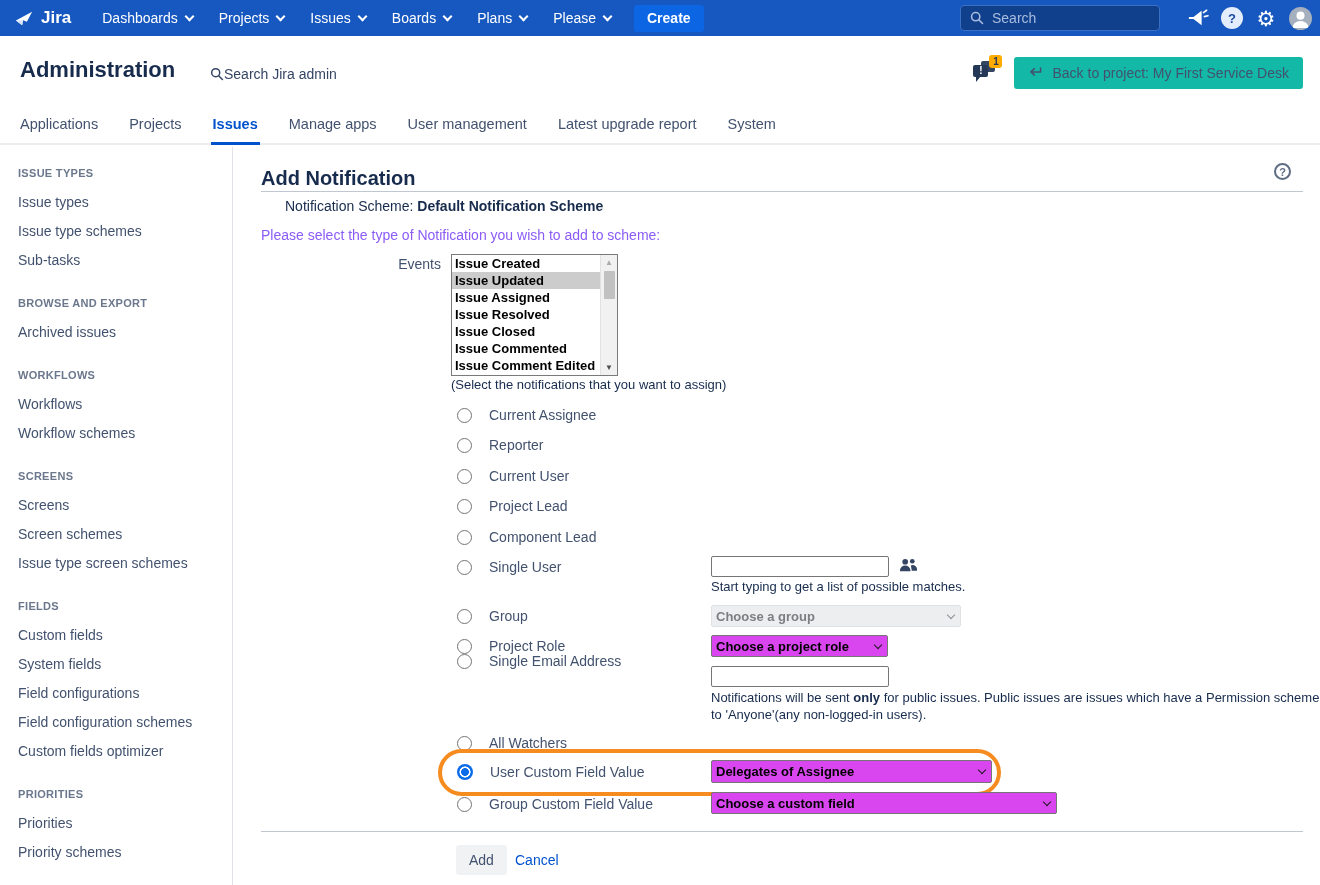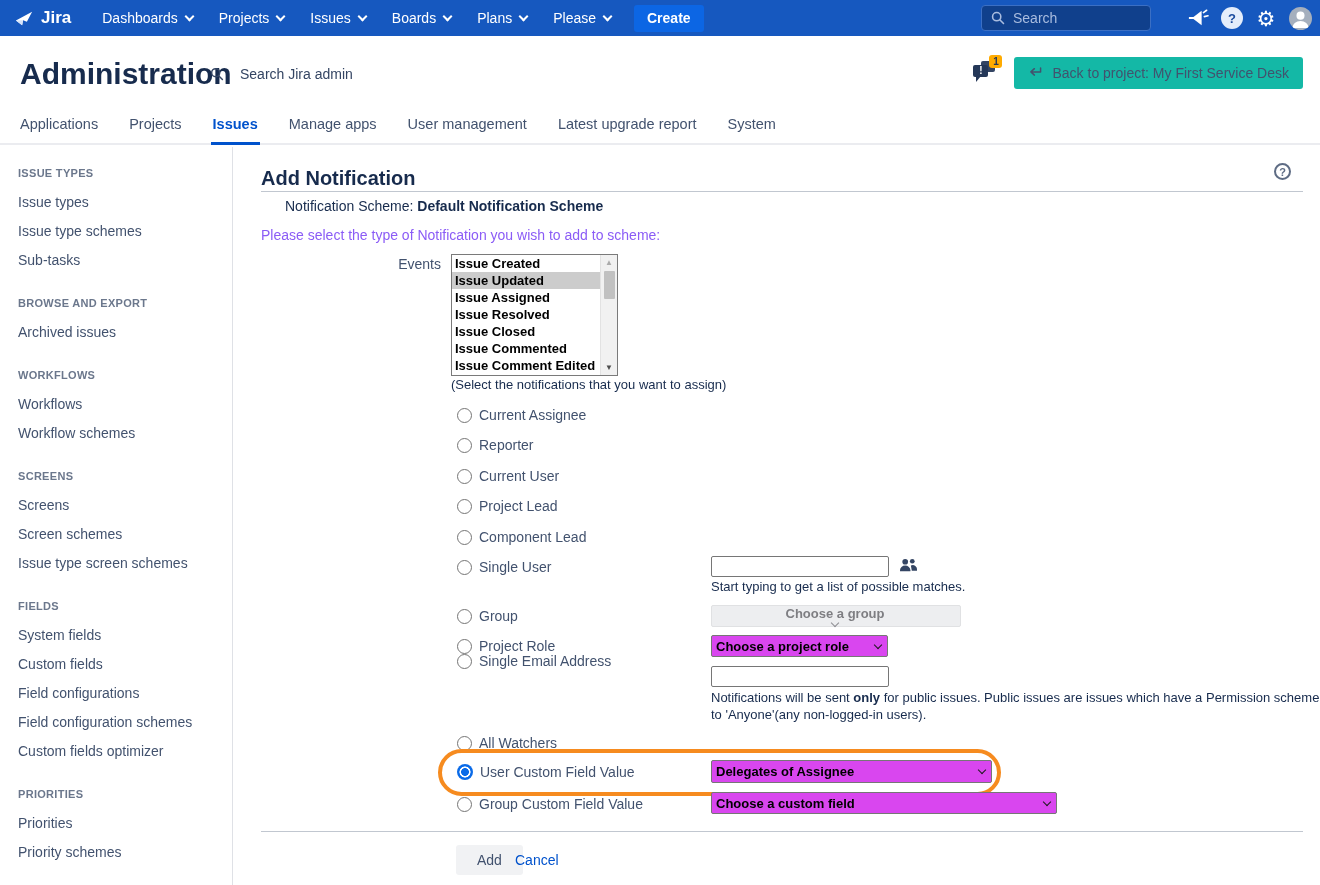--- a/index.html
+++ b/index.html
@@ -6,32 +6,32 @@
   body { font-family:"Liberation Sans", sans-serif; background:#fff; }
   .page { position:relative; width:1320px; height:885px; background:#fff; overflow:hidden; }
 
   
   .topnav { position:absolute; left:0; top:0; width:1320px; height:36px; background:#1658BF; display:flex; align-items:center; }
   .logo { display:flex; align-items:center; gap:6px; padding:0 18px 0 14px; color:#fff; font-size:17px; font-weight:600; }
   .nav-item { display:flex; align-items:center; gap:8px; color:#fff; font-size:14px; font-weight:500; padding:0 13px; height:36px; cursor:pointer; }
   .chev { width:7px; height:7px; border-right:2px solid #fff; border-bottom:2px solid #fff; transform:rotate(45deg); margin-top:-4px; }
   .create-btn { margin-left:10px; background:#0C66E4; color:#fff; border:none; border-radius:3px; height:27px; padding:0 13px; font-size:14px; font-weight:700; font-family:inherit; cursor:pointer; }
   .nav-right { position:absolute; right:8px; top:0; height:36px; display:flex; align-items:center; gap:10px; }
-  .nav-search { display:flex; align-items:center; gap:8px; width:170px; height:26px; background:#10408C; border:1px solid #3B6FC4; border-radius:4px; padding:0 9px; margin-right:25px; }
+  .nav-search { display:flex; align-items:center; gap:8px; width:200px; height:26px; background:#10408C; border:1px solid #3B6FC4; border-radius:4px; padding:0 9px; margin-right:16px; }
   .nav-search input { background:transparent; border:none; outline:none; color:#CBD9F0; font-size:14px; width:120px; font-family:inherit; }
   .nav-search input::placeholder { color:#A9BCDF; }
   .icon-btn { width:24px; height:24px; display:flex; align-items:center; justify-content:center; cursor:pointer; }
   .help-circle-nav { width:22px; height:22px; border-radius:50%; background:#E4EDFB; color:#1A4B9E; font-weight:700; font-size:13px; display:flex; align-items:center; justify-content:center; }
   .gear { color:#fff; font-size:21px; line-height:1; }
   .avatar { width:23px; height:23px; border-radius:50%; background:#A5AFBD; display:flex; align-items:flex-end; justify-content:center; overflow:hidden; }
 
   
   .pagehead { position:absolute; left:0; top:36px; width:1320px; height:76px; }
-  .admin-title { position:absolute; left:20px; top:21px; font-size:30px; font-weight:600; color:#172B4D; }
-  .admin-search { position:absolute; left:210px; top:30px; display:flex; align-items:center; gap:16px; color:#344563; font-size:14px; cursor:pointer; }
+  .admin-title { position:absolute; left:20px; top:21px; font-size:22px; font-weight:600; color:#172B4D; }
+  .admin-search { position:absolute; left:210px; top:30px; display:flex; align-items:center; gap:0; color:#344563; font-size:14px; cursor:pointer; }
   .head-right { position:absolute; right:17px; top:20px; display:flex; align-items:center; gap:10px; }
   .bubbles { position:relative; width:34px; height:34px; cursor:pointer; }
   .bubble-back { position:absolute; left:11px; top:5px; width:14px; height:11px; background:#344563; border-radius:2px; }
   .bubble-front { position:absolute; left:3px; top:9px; width:15px; height:12px; background:#253858; border-radius:2px; color:#fff; font-size:10px; font-weight:700; text-align:center; line-height:12px; }
   .bubble-tail { position:absolute; left:6px; top:20px; width:0; height:0; border-left:5px solid #253858; border-bottom:6px solid transparent; }
   .bubble-badge { position:absolute; left:19px; top:-1px; min-width:13px; height:13px; background:#FFAB00; border-radius:3px; color:#253858; font-size:10px; font-weight:700; text-align:center; line-height:13px; padding:0 2px; }
   .back-btn { display:flex; align-items:center; gap:9px; background:#14b8a6; border:none; border-radius:3px; height:32px; padding:0 14px; font-size:14px; color:#42526E; font-family:inherit; cursor:pointer; }
 
   
   .tabbar { position:absolute; left:0; top:112px; width:1320px; height:33px; border-bottom:2px solid #EBECF0; display:flex; align-items:flex-end; padding-left:18px; }
@@ -59,40 +59,40 @@
   .events-list { flex:1; overflow:hidden; }
   .event-opt { font-size:13px; font-weight:600; color:#000; line-height:17px; padding-left:3px; white-space:nowrap; cursor:default; }
   .event-opt.selected { background:#CCCCCC; }
   .sb { width:17px; background:#F1F1F1; display:flex; flex-direction:column; align-items:center; border-left:1px solid #E2E2E2; }
   .sb-arrow { width:17px; height:15px; font-size:8px; display:flex; align-items:center; justify-content:center; cursor:pointer; }
   .sb-up { color:#ABABAB; }
   .sb-down { color:#4D4D4D; margin-top:auto; }
   .sb-thumb { width:11px; height:28px; background:#C1C1C1; border-radius:1px; margin-top:1px; cursor:pointer; }
   .events-hint { position:absolute; left:190px; top:229px; font-size:13px; color:#172B4D; }
 
-  .opt-row { position:absolute; left:196px; height:16px; display:flex; align-items:center; gap:7px; }
+  .opt-row { position:absolute; left:196px; height:16px; display:flex; align-items:center; gap:17px; }
   .radio { width:15px; height:15px; border:1px solid #757575; border-radius:50%; background:#fff; flex:0 0 auto; cursor:pointer; }
   .radio.checked { border:none; width:16px; height:16px; background:radial-gradient(circle at 50% 50%, #0B6BE8 0 3.6px, #fff 4.2px 5.3px, #0B6BE8 5.8px 8px); }
   .opt-label { font-size:14px; color:#42526E; white-space:nowrap; }
 
   .ctl { position:absolute; left:450px; }
   .txt-input { border:1px solid #767676; border-radius:2px; height:21px; width:178px; background:#fff; font-family:inherit; font-size:13px; padding:0 3px; outline:none; }
   .people-icon { position:absolute; left:638px; cursor:pointer; }
   .small-hint { font-size:13px; color:#172B4D; }
   .note { font-size:13px; color:#172B4D; width:862px; line-height:17px; }
   .note b { font-weight:700; }
 
   .fake-select { display:flex; align-items:center; justify-content:space-between; border:1px solid #767676; border-radius:2px; background:#d946ef; height:22px; padding:0 6px 0 4px; font-size:13px; font-weight:600; color:#000; cursor:pointer; }
   .fake-select .sel-chev { width:6px; height:6px; border-right:1.7px solid #1b1b1b; border-bottom:1.7px solid #1b1b1b; transform:rotate(45deg); margin-top:-3px; }
-  .fake-select.disabled { background:#EDEEF0; border:1px solid #E0E1E3; color:#7E7E82; cursor:default;flex-direction:column; }
+  .fake-select.disabled { background:#EDEEF0; border:1px solid #E0E1E3; color:#7E7E82; cursor:default; }
   .fake-select.disabled .sel-chev { border-color:#8D8D92; }
 
   .highlight-ring { position:absolute; left:177px; top:601px; width:563px; height:47px; border:4px solid #F68B1F; border-radius:26px; pointer-events:none; }
 
-  .add-btn { position:absolute; left:195px; top:697px; height:30px; padding:0 21px; background:#F1F2F4; border:none; border-radius:3px; font-size:14px; color:#42526E; font-family:inherit; cursor:pointer; }
+  .add-btn { position:absolute; left:195px; top:697px; height:30px; padding:0 13px; background:#F1F2F4; border:none; border-radius:3px; font-size:14px; color:#42526E; font-family:inherit; cursor:pointer; }
   .cancel-link { position:absolute; left:254px; top:704px; font-size:14px; color:#0052CC; text-decoration:none; cursor:pointer; }
 </style>
 </head>
 <body>
 
 <div class="page">
 
   <div class="topnav">
     <div class="logo">
       <svg width="21" height="21" viewBox="0 0 22 22">
@@ -205,22 +205,22 @@
     <div class="side-title">WORKFLOWS</div>
     <div class="side-item">Workflows</div>
     <div class="side-item">Workflow schemes</div>
 
     <div class="side-title">SCREENS</div>
     <div class="side-item">Screens</div>
     <div class="side-item">Screen schemes</div>
     <div class="side-item">Issue type screen schemes</div>
 
     <div class="side-title">FIELDS</div>
+    <div class="side-item">Custom fields</div>
     <div class="side-item">System fields</div>
-    <div class="side-item">Custom fields</div>
     <div class="side-item">Field configurations</div>
     <div class="side-item">Field configuration schemes</div>
     <div class="side-item">Custom fields optimizer</div>
 
     <div class="side-title">PRIORITIES</div>
     <div class="side-item">Priorities</div>
     <div class="side-item">Priority schemes</div>
   </div>
 
   <div class="content">

